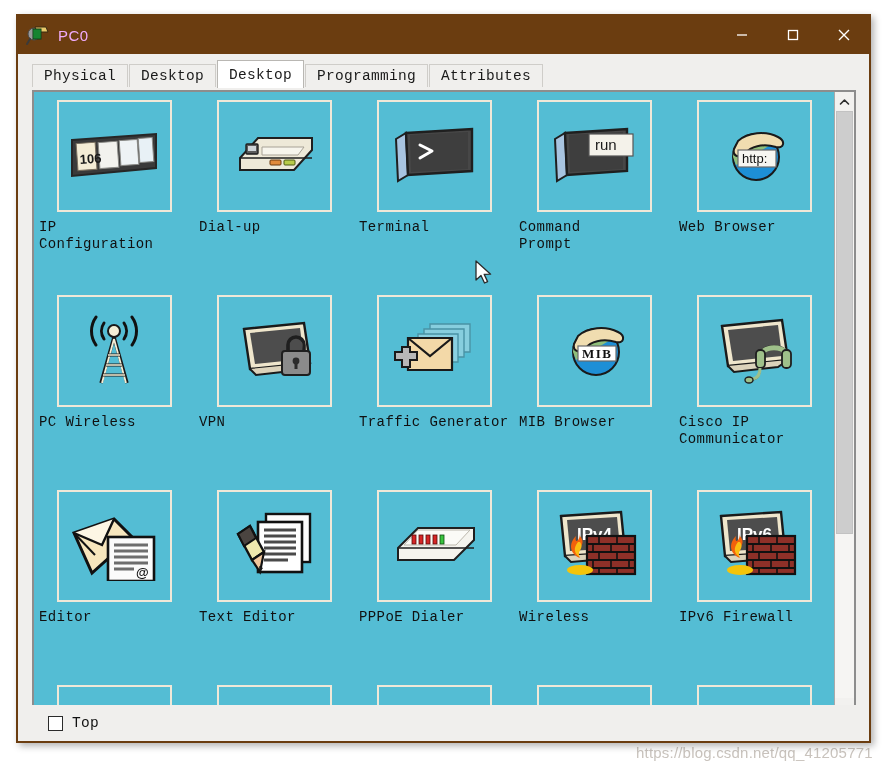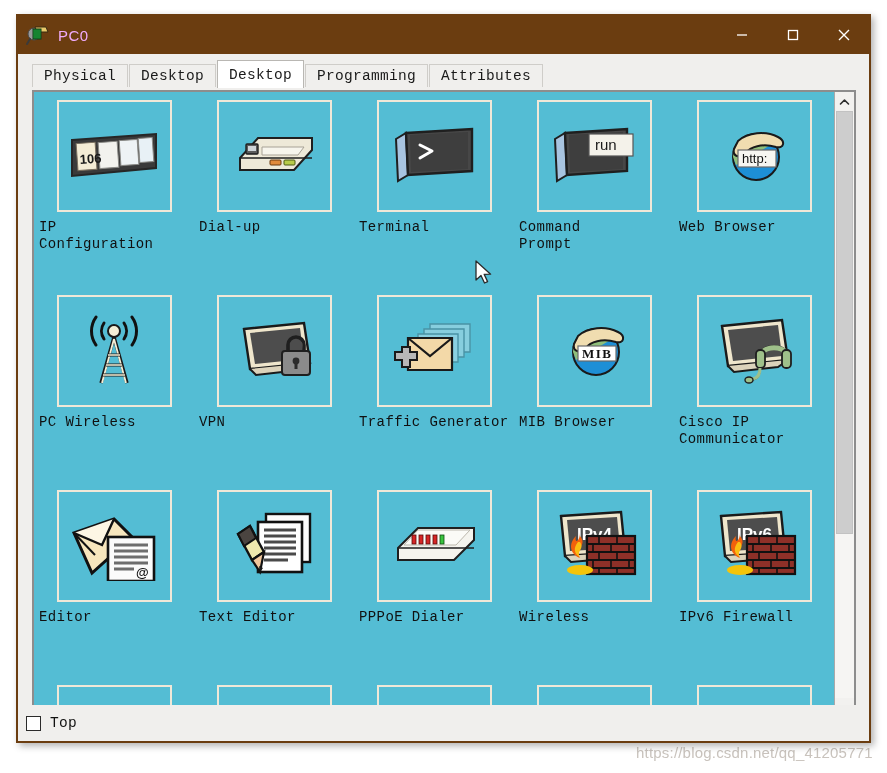--- a/index.html
+++ b/index.html
@@ -160,21 +160,21 @@
     box-sizing: border-box;
   }
 
   
   .bottombar {
     position: absolute;
     left: 0; right: 0; bottom: 0;
     height: 36px;
     background: #f0efed;
     display: flex; align-items: center;
-    padding-left: 8px;
+    padding-left: 30px;
   }
   .chk-box {
     width: 15px; height: 15px;
     border: 1.6px solid #2b2b2b;
     background: #ffffff;
     box-sizing: border-box;
   }
   .chk-label {
     margin-left: 9px;
     font-size: 14.5px;

